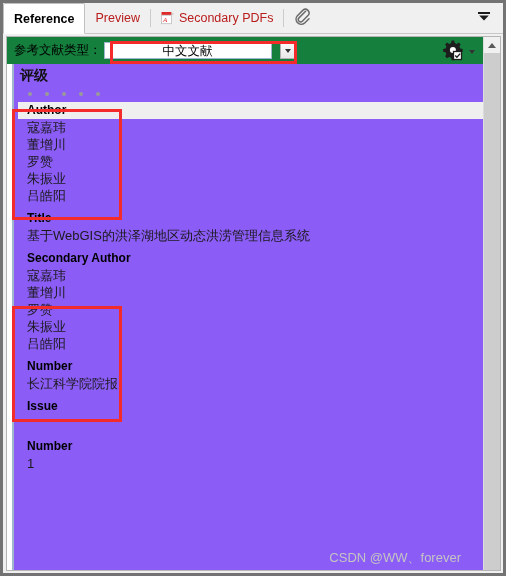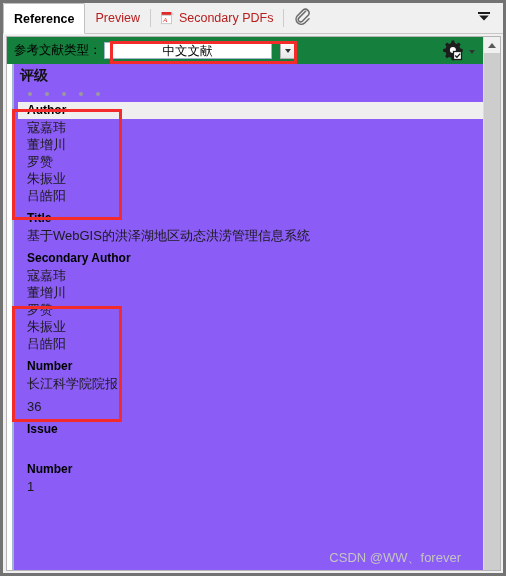--- a/index.html
+++ b/index.html
@@ -387,21 +387,20 @@
           <div class="field-value">朱振业</div>
           <div class="field-value">吕皓阳</div>
         </div>
 
         <div class="field">
           <div class="field-label">Number</div>
           <div class="field-value">长江科学院院报</div>
         </div>
 
         <div class="field">
-          <div class="field-value">36</div>
         </div>
 
         <div class="field">
           <div class="field-label">Issue</div>
           <div class="field-value empty"></div>
         </div>
 
         <div class="field">
           <div class="field-label">Number</div>
           <div class="field-value">1</div>

